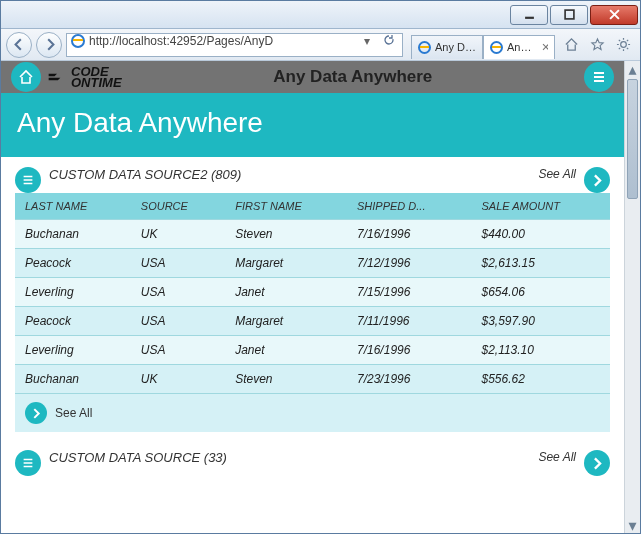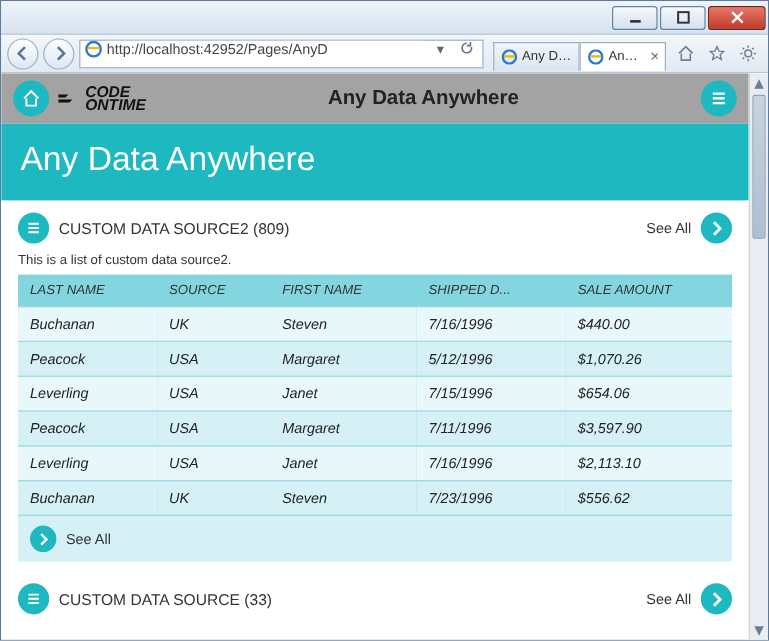--- a/index.html
+++ b/index.html
@@ -103,21 +103,21 @@
     color:#6b7f93; cursor:pointer;
   }
   .scrollbar .thumb {
     position:absolute; left:2px; right:2px; top:18px; height:120px;
     background:linear-gradient(#c7d3df,#aebfd0);
     border:1px solid #8fa3b7; border-radius:2px;
     cursor:pointer;
   }
 
   .appbar {
-    height:42px; background:#a3a3a3;
+    height:32px; background:#737373;
     display:flex; align-items:center; padding:0 10px;
     color:#222;
   }
   .roundicon {
     width:30px; height:30px; border-radius:50%;
     background:#1eb8c1; display:flex; align-items:center; justify-content:center;
     cursor:pointer; flex-shrink:0;
   }
   .roundicon svg { width:16px; height:16px; fill:#fff;}
   .appbar .title {
@@ -131,22 +131,22 @@
   .hero {
     background:#1eb8c1; color:#fff;
     padding:14px 16px 18px;
     font-size:28px; font-weight:300;
   }
 
   .section {
     padding:10px 14px 0;
   }
   .sechead {
-    display:flex; align-items:center; gap:8px;
-    color:#333; font-size:13px;
+    display:flex; gap:8px;
+    color:#333; font-size:13px;font-style:italic;
   }
   .sechead .hamround {
     width:26px; height:26px; border-radius:50%;
     background:#1eb8c1; display:flex; align-items:center; justify-content:center;
     cursor:pointer;
   }
   .sechead .hamround svg { width:14px; height:14px; fill:#fff;}
   .sechead .sectitle { flex:1;}
   .sechead .seeall { font-size:12px; color:#333;}
   .sechead .arrowround {
@@ -310,21 +310,20 @@
               </svg>
           </div>
           <div class="sectitle">CUSTOM DATA SOURCE2 (809)</div>
           <div class="seeall">See All</div>
           <div class="arrowround">
             <svg viewBox="0 0 10 10">
                 <path d="M3 1 L7 5 L3 9" fill="none" stroke="#fff" stroke-width="1.8"></path>
               </svg>
           </div>
         </div>
-        <div class="desc">This is a list of custom data source2.</div>
 
         <table>
           <thead>
             <tr>
               <th>LAST NAME</th>
               <th>SOURCE</th>
               <th>FIRST NAME</th>
               <th>SHIPPED D...</th>
               <th>SALE AMOUNT</th>
             </tr>
@@ -334,22 +333,22 @@
                 <td>Buchanan</td>
                 <td>UK</td>
                 <td>Steven</td>
                 <td>7/16/1996</td>
                 <td>$440.00</td>
               </tr>
               <tr>
                 <td>Peacock</td>
                 <td>USA</td>
                 <td>Margaret</td>
-                <td>5/12/1996</td>
-                <td>$1,070.26</td>
+                <td>7/12/1996</td>
+                <td>$2,613.15</td>
               </tr>
               <tr>
                 <td>Leverling</td>
                 <td>USA</td>
                 <td>Janet</td>
                 <td>7/15/1996</td>
                 <td>$654.06</td>
               </tr>
               <tr>
                 <td>Peacock</td>

